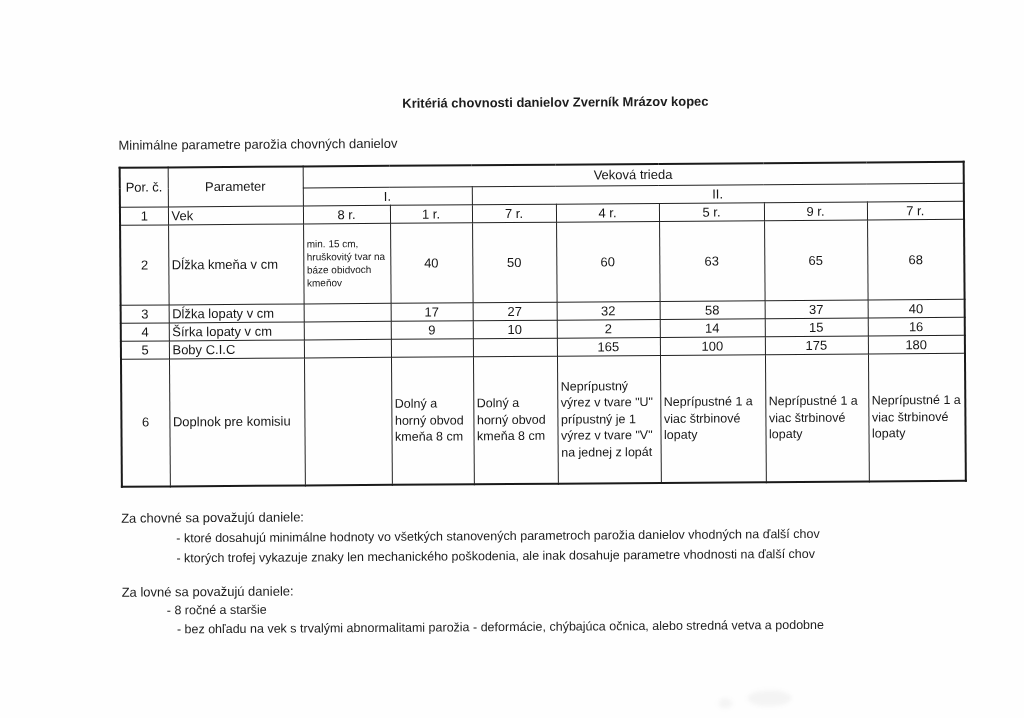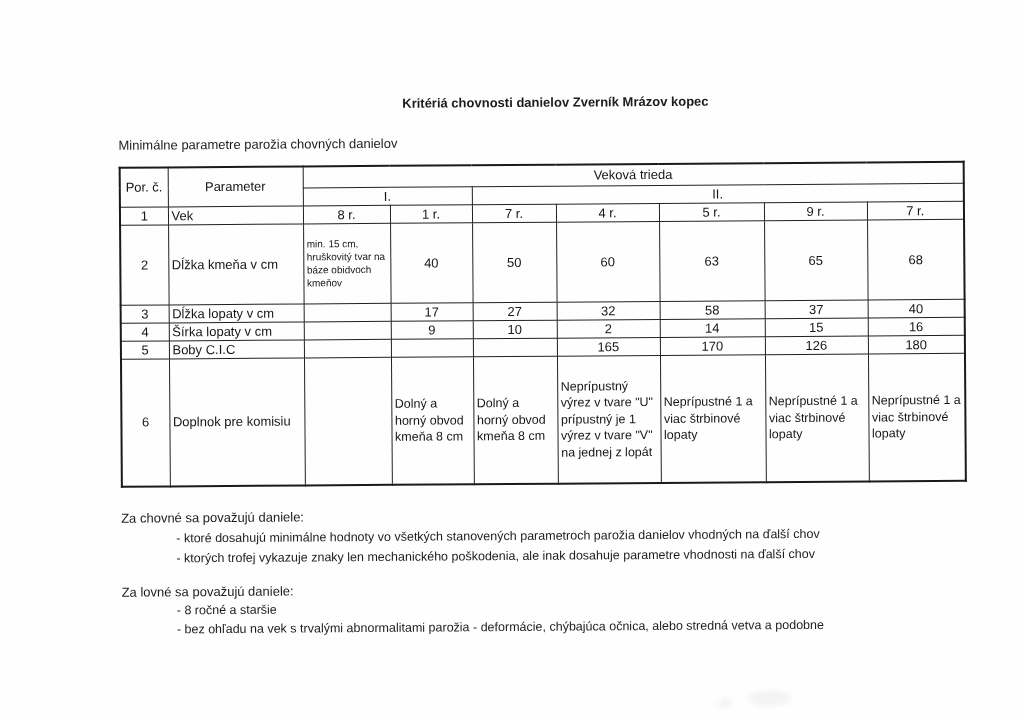--- a/index.html
+++ b/index.html
@@ -141,22 +141,22 @@
         <td class="c">15</td>
         <td class="c">16</td>
       </tr>
       <tr class="r-thin">
         <td class="c">5</td>
         <td class="l">Boby C.I.C</td>
         <td class="c"></td>
         <td class="c"></td>
         <td class="c"></td>
         <td class="c">165</td>
-        <td class="c">170</td>
-        <td class="c">126</td>
+        <td class="c">100</td>
+        <td class="c">175</td>
         <td class="c">180</td>
       </tr>
       <tr class="r-dopl">
         <td class="c">6</td>
         <td class="l">Doplnok pre komisiu</td>
         <td class="dopl-cell"></td>
         <td class="dopl-cell">Dolný a horný obvod kmeňa 8 cm</td>
         <td class="dopl-cell">Dolný a horný obvod kmeňa 8 cm</td>
         <td class="dopl-cell">Neprípustný výrez v tvare "U" prípustný je 1 výrez v tvare "V" na jednej z lopát</td>
         <td class="dopl-cell">Neprípustné 1 a viac štrbinové lopaty</td>
@@ -164,19 +164,19 @@
         <td class="dopl-cell">Neprípustné 1 a viac štrbinové lopaty</td>
       </tr>
     </tbody>
   </table>
 
   <div class="note-head" style="left:120px; top:508px;">Za chovné sa považujú daniele:</div>
   <div class="note-item" style="left:175px; top:529px;">- ktoré dosahujú minimálne hodnoty vo všetkých stanovených parametroch parožia danielov vhodných na ďalší chov</div>
   <div class="note-item" style="left:175px; top:549px;">- ktorých trofej vykazuje znaky len mechanického poškodenia, ale inak dosahuje parametre vhodnosti na ďalší chov</div>
 
   <div class="note-head" style="left:120px; top:582px;">Za lovné sa považujú daniele:</div>
-  <div class="note-item" style="left:175px; top:601px;">- 8 ročné a staršie</div>
+  <div class="note-item" style="left:165px; top:601px;">- 8 ročné a staršie</div>
   <div class="note-item" style="left:175px; top:620px;">- bez ohľadu na vek s trvalými abnormalitami parožia - deformácie, chýbajúca očnica, alebo stredná vetva a podobne</div>
 
   <div class="smudge" style="left:745px; top:692px; width:44px; height:16px;"></div>
   <div class="smudge" style="left:716px; top:700px; width:14px; height:10px;"></div>
 
 </div>
 
 </body></html>

